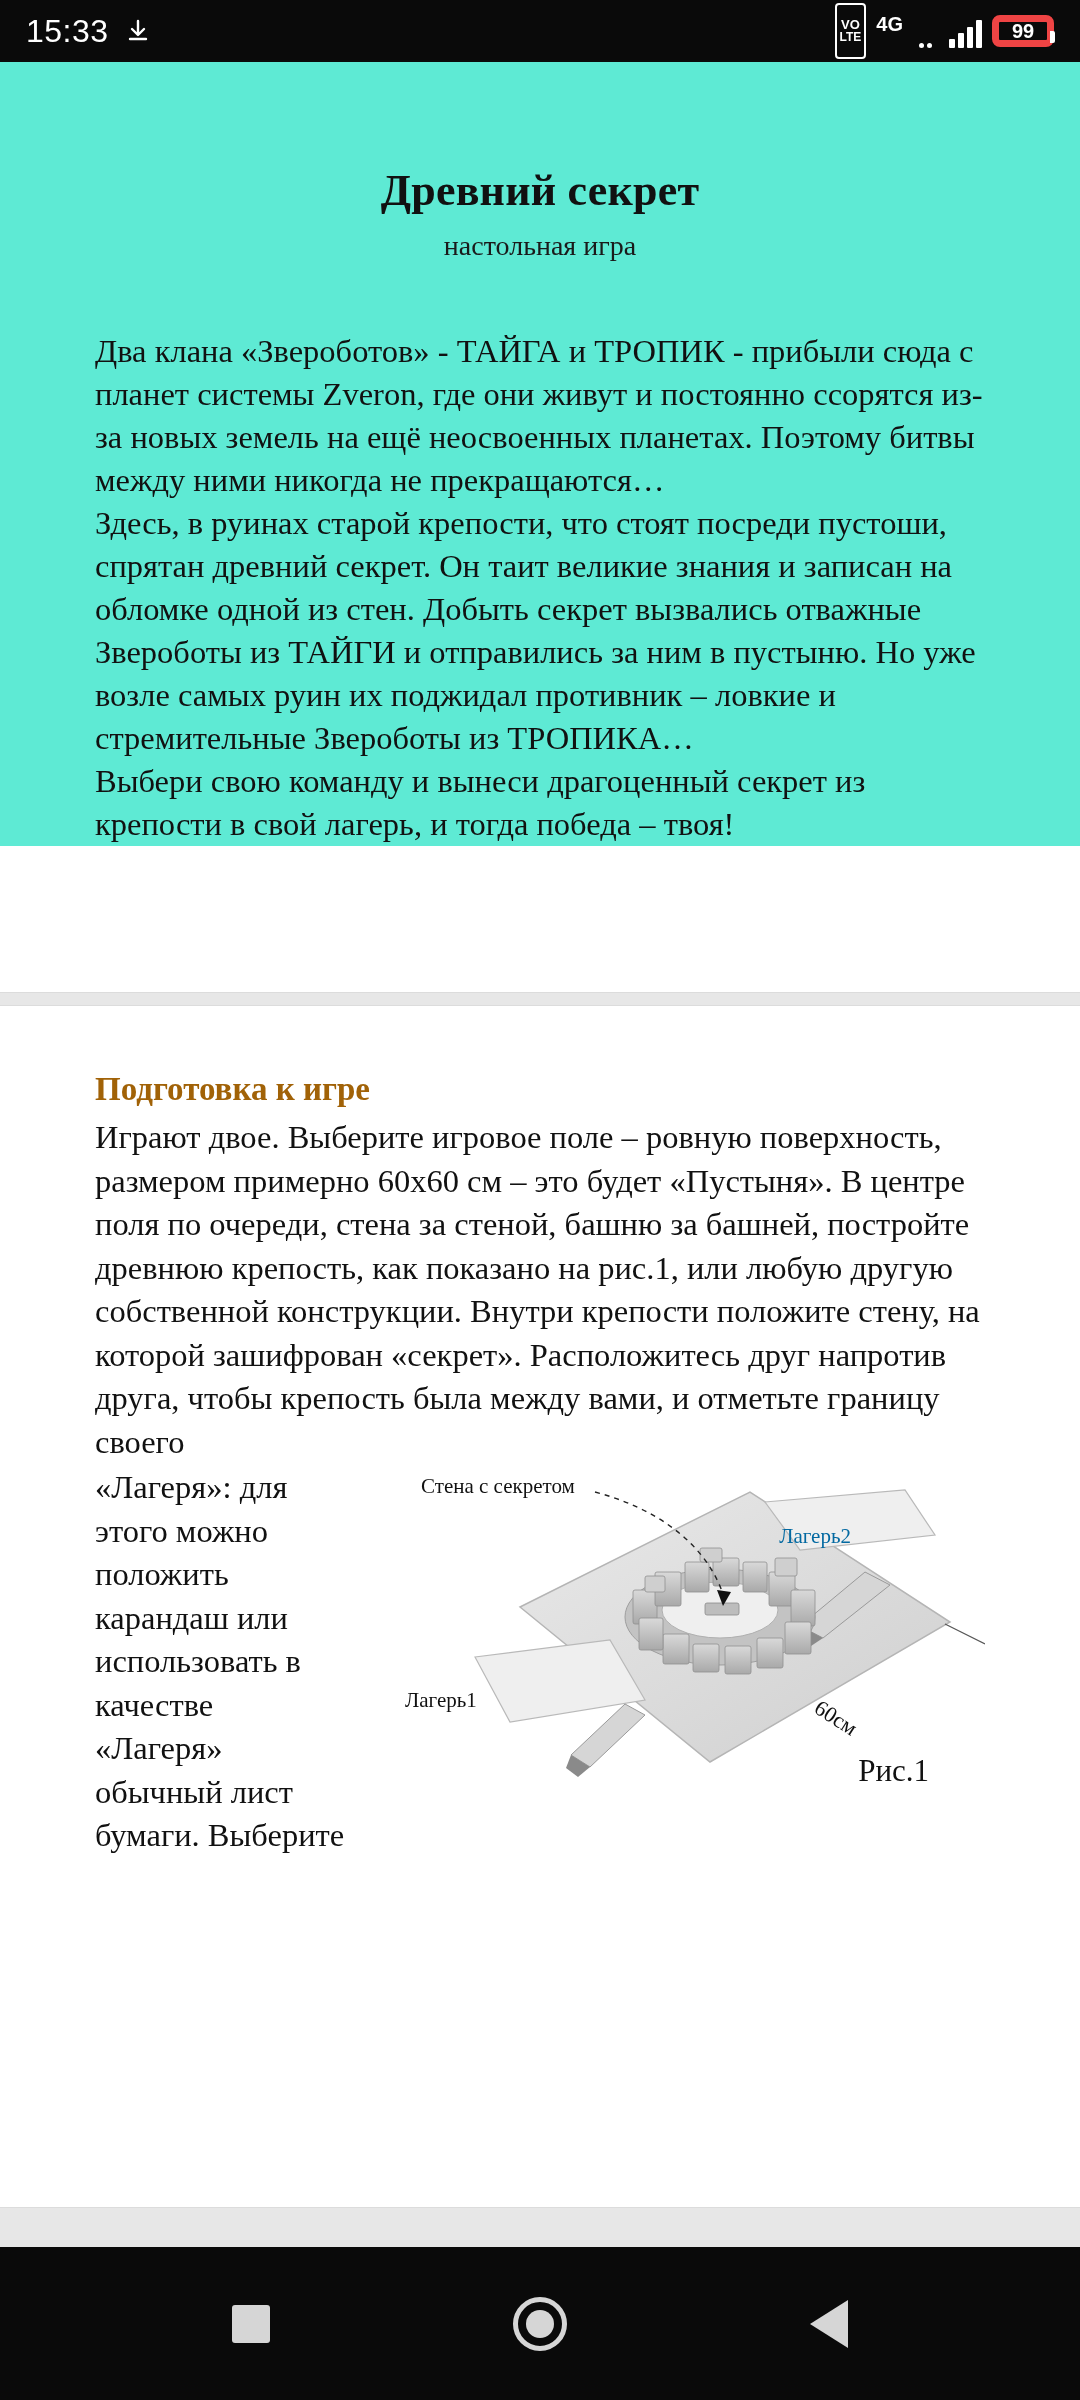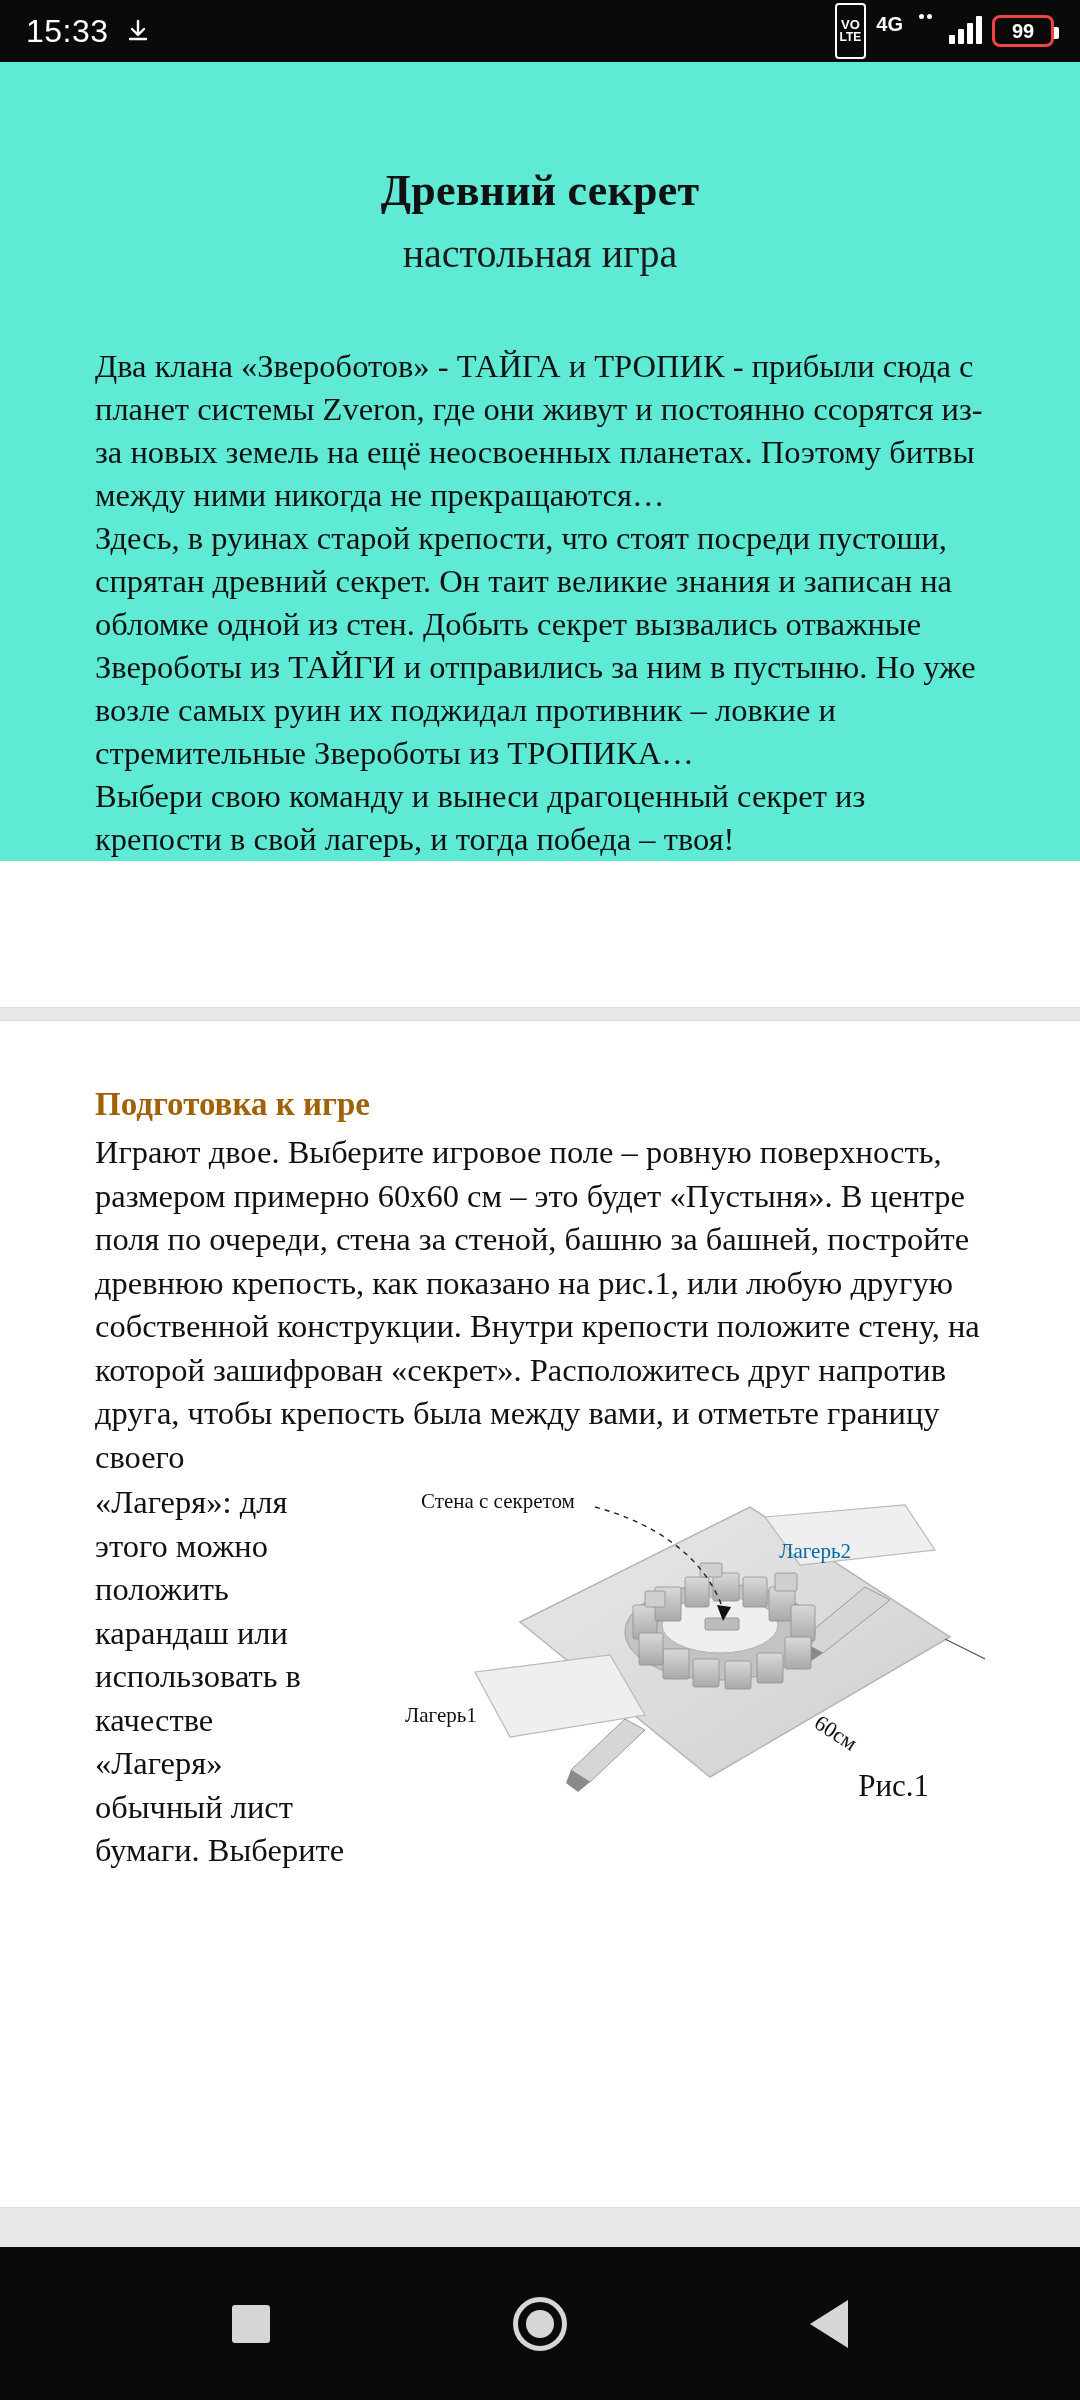--- a/index.html
+++ b/index.html
@@ -31,33 +31,33 @@
     border: 2px solid #ffffff;
     border-radius: 4px;
     font-size: 13px;
     line-height: 12px;
     padding: 14px 3px;
     text-align: center;
     font-weight: 700;
     letter-spacing: 0;
   }
   .volte small { display: block; font-size: 12px; }
-  .net { display: flex; align-items: flex-start; gap: 16px; }
+  .net { display: flex; align-items: flex-end; gap: 16px; }
   .net .lbl { font-size: 20px; font-weight: 700; line-height: 1; margin-bottom: 14px; }
   .bars { display: flex; align-items: flex-end; gap: 3px; height: 30px; }
   .bars i { width: 6px; background: #fff; display: block; border-radius: 1px; }
   .bars i:nth-child(1) { height: 9px; }
   .bars i:nth-child(2) { height: 15px; }
   .bars i:nth-child(3) { height: 21px; }
   .bars i:nth-child(4) { height: 28px; }
   .dots { display:flex; gap:3px; align-items:flex-end; margin-right:1px;}
   .dots i { width:5px; height:5px; background:#fff; border-radius:50%;}
   .battery {
     width: 62px; height: 32px;
-    border: 3px solid #ef4444;
+    border: 7px solid #ef4444;
     border-radius: 8px;
     display: flex; align-items: center; justify-content: center;
     font-size: 20px; font-weight: 700;
     position: relative;
   }
   .battery::after {
     content: ""; position: absolute; right: -8px; top: 9px;
     width: 5px; height: 12px; background: #fff; border-radius: 0 2px 2px 0;
   }
 
@@ -69,21 +69,21 @@
   .doc-title {
     text-align: center;
     font-size: 44px;
     font-weight: 700;
     color: #111;
     padding-top: 103px;
     letter-spacing: 0.2px;
   }
   .doc-subtitle {
     text-align: center;
-    font-size: 40px;
+    font-size: 28px;
     color: #1a1a1a;
     margin-top: 14px;
   }
 
   .intro { margin-top: 68px; }
   .intro p {
     font-size: 32.5px;
     line-height: 43px;
     color: #111;
     text-align: left;

